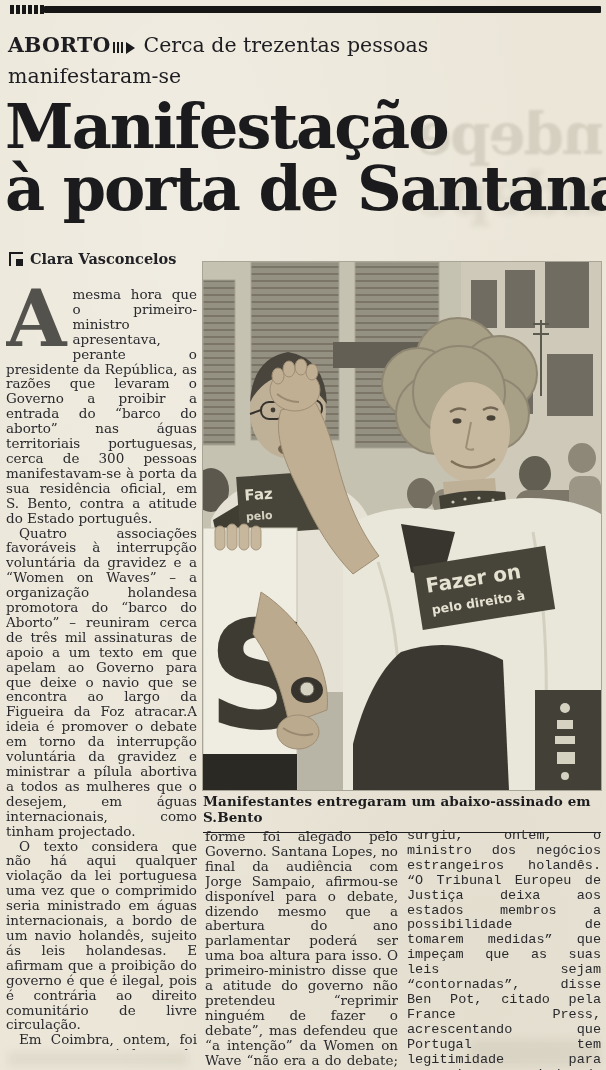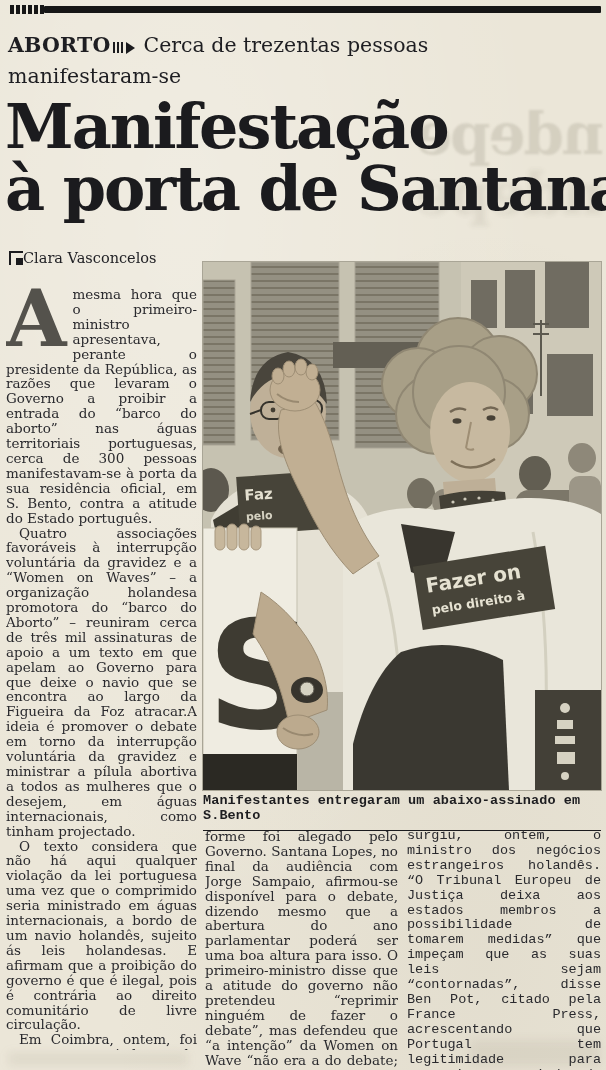--- a/index.html
+++ b/index.html
@@ -22,30 +22,30 @@
   .pointer-icon{display:inline-flex;align-items:center;margin:0 8px 0 3px;vertical-align:-1px;}
   .pointer-icon i{display:inline-block;width:2px;height:11px;background:#1b1b1e;margin-right:2px;}
   .pointer-icon em{display:inline-block;width:0;height:0;border-top:6px solid transparent;border-bottom:6px solid transparent;border-left:9px solid #1b1b1e;margin-left:1px;}
   
   .ghost{position:absolute;right:2px;top:104px;transform:scaleX(-1);color:rgba(125,120,100,.20);
          font-weight:bold;font-size:58px;letter-spacing:-2px;filter:blur(1px);line-height:60px;text-align:left;}
   .ghost .g2{opacity:.6;filter:blur(2px);}
   .headline{position:absolute;left:5px;top:96px;font-weight:bold;font-size:62px;line-height:62px;
             letter-spacing:-2px;color:#1b1b1e;white-space:nowrap;}
   
-  .byline{position:absolute;left:9px;top:250px;display:flex;align-items:center;
-          font-weight:normal;font-size:14.5px;color:#222226;}
+  .byline{position:absolute;left:9px;top:250px;display:flex;align-items:center;gap:7px;
+          font-weight:bold;font-size:14.5px;color:#222226;}
   .byline-marker{position:relative;width:12px;height:12px;border-top:2.5px solid #1b1b1e;border-left:2.5px solid #1b1b1e;}
   .byline-marker b{position:absolute;right:0;bottom:0;width:7px;height:7px;background:#1b1b1e;}
   .credit{position:absolute;right:6px;top:247px;font-family:"Liberation Sans",sans-serif;
           font-size:8.5px;letter-spacing:.6px;color:#9a957f;margin-top:40px;}
   
   .photo{position:absolute;left:203px;top:262px;width:398px;height:528px;outline:1px solid #a9a596;background:#b9b5a7;}
   .caption{position:absolute;left:203px;top:793px;width:398px;font-weight:bold;font-size:13.5px;color:#1d1d20;
-           padding-bottom:7px;border-bottom:1.6px solid #1b1b1e;letter-spacing:.1px;font-family:Liberation Mono, monospace;}
+           padding-bottom:7px;border-bottom:1.6px solid #1b1b1e;letter-spacing:.1px;}
   
   .col{position:absolute;font-size:13.5px;line-height:14.9px;text-align:justify;color:#2a2a2e;overflow:hidden;}
   .col p{margin:0;}
   .col p + p{text-indent:13px;}
   .col-left{left:6px;top:287px;width:191px;height:763px;}
   .col-mid{left:205px;top:829px;width:193px;height:241px;}
   .col-right{left:407px;top:829px;width:194px;height:241px;font-family:Liberation Mono, monospace;}
   .dropcap{float:left;font-weight:bold;font-size:78px;line-height:60px;padding:2px 6px 0 0;color:#54524c;}
   
   .smudge{position:absolute;background:rgba(125,120,100,.10);filter:blur(4px);border-radius:4px;}

